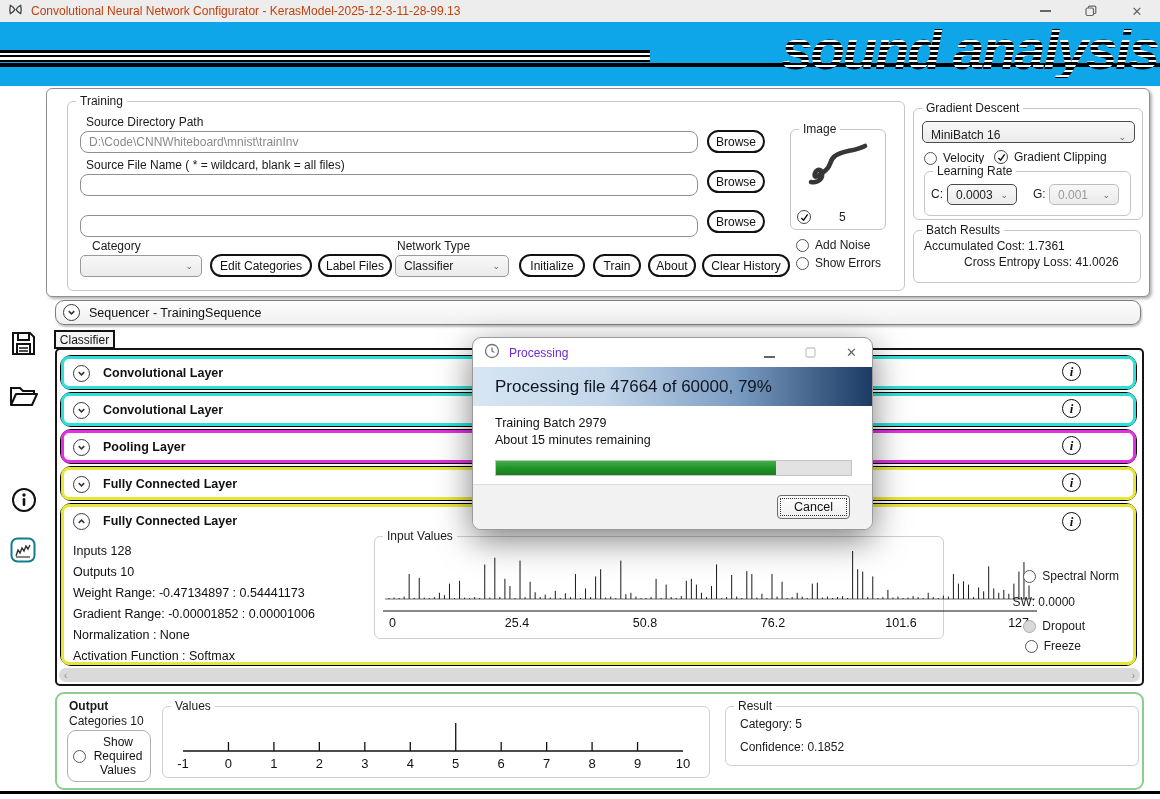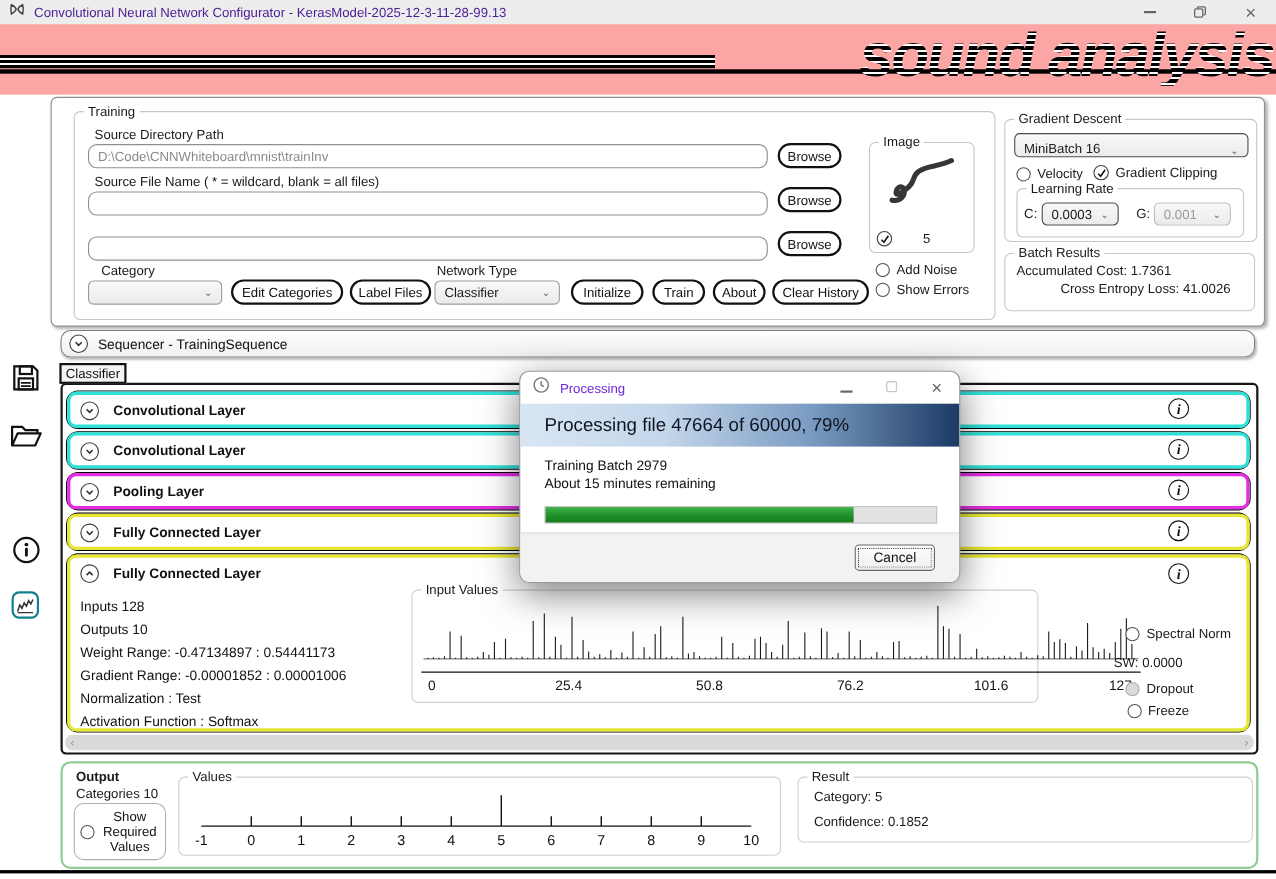--- a/index.html
+++ b/index.html
@@ -2,28 +2,28 @@
 <html><head>
 <meta charset="utf-8">
 <style>
   * { margin:0; padding:0; box-sizing:border-box; }
   body { font-family:"Liberation Sans", sans-serif; background:#fff; }
   #app { position:relative; width:1160px; height:799px; background:#fff; overflow:hidden; }
 
   
   .titlebar { position:absolute; left:0; top:0; width:1160px; height:22px; background:#ededed; display:flex; align-items:center; }
   .titlebar .app-icon { margin-left:8px; }
-  .titlebar .title { margin-left:8px; font-size:12px; color:#4c1d95; }
+  .titlebar .title { margin-left:8px; font-size:12px; color:#c2410c; }
   .win-controls { position:absolute; right:0; top:0; height:22px; display:flex; align-items:center; }
   .win-btn { width:46px; height:22px; display:flex; align-items:center; justify-content:center; color:#555; cursor:pointer; }
   .min-glyph { width:11px; height:1.5px; background:#666; display:inline-block; }
   .close-glyph { font-size:13px; color:#666; }
 
   
-  .logo-band { position:absolute; left:0; top:22px; width:1160px; height:64px; background:#fca5a5; }
+  .logo-band { position:absolute; left:0; top:22px; width:1160px; height:64px; background:#0ea5e9; }
   .tri-lines { position:absolute; left:0; top:28px; width:650px; height:12px;
     background:linear-gradient(#000 0 2.5px,#fff 2.5px 4.8px,#000 4.8px 7.2px,#fff 7.2px 9.5px,#000 9.5px 12px); }
   .thick-line { position:absolute; left:0; top:41px; width:1160px; height:4px; background:#000; }
   .logo-text { position:absolute; right:2px; top:0px; font-style:italic; font-weight:800; font-size:56px;
     letter-spacing:-2px; line-height:1; color:#000; white-space:nowrap; }
   @supports (-webkit-background-clip:text) {
     .logo-text { background:repeating-linear-gradient(180deg,#000 0 3px,#fff 3px 5px);
       -webkit-background-clip:text; background-clip:text; color:transparent; }
   }
   .bottom-rule { position:absolute; left:0; top:791px; width:1160px; height:3px; background:#000; z-index:0; }
@@ -325,21 +325,21 @@
             </span>
           <span class="layer-name">Fully Connected Layer</span>
         </div>
         <span class="info-icon" style="top:5px;">i</span>
 
         <div class="stats">
           <div>Inputs 128</div>
           <div>Outputs 10</div>
           <div>Weight Range: -0.47134897 : 0.54441173</div>
           <div>Gradient Range: -0.00001852 : 0.00001006</div>
-          <div>Normalization : Test</div>
+          <div>Normalization : None</div>
           <div>Activation Function : Softmax</div>
         </div>
 
         <div class="group" style="left:272px;top:29px;width:570px;height:103px;border-color:#d0d0d0;margin-left:38px;">
           <span class="group-label">Input Values</span>
           <svg id="input-values-svg" width="663" height="90" viewBox="0 0 663 90" style="position:absolute;left:6px;top:8px;">
               <line x1="4" y1="54" x2="654" y2="54" stroke="#444" stroke-width="0.8"></line>
               <line x1="8" y1="54" x2="8" y2="53" stroke="#1a1a1a" stroke-width="1"></line>
               <line x1="13.039370078740157" y1="54" x2="13.039370078740157" y2="52.56" stroke="#1a1a1a" stroke-width="1"></line>
               <line x1="18.078740157480315" y1="54" x2="18.078740157480315" y2="53" stroke="#1a1a1a" stroke-width="1"></line>

